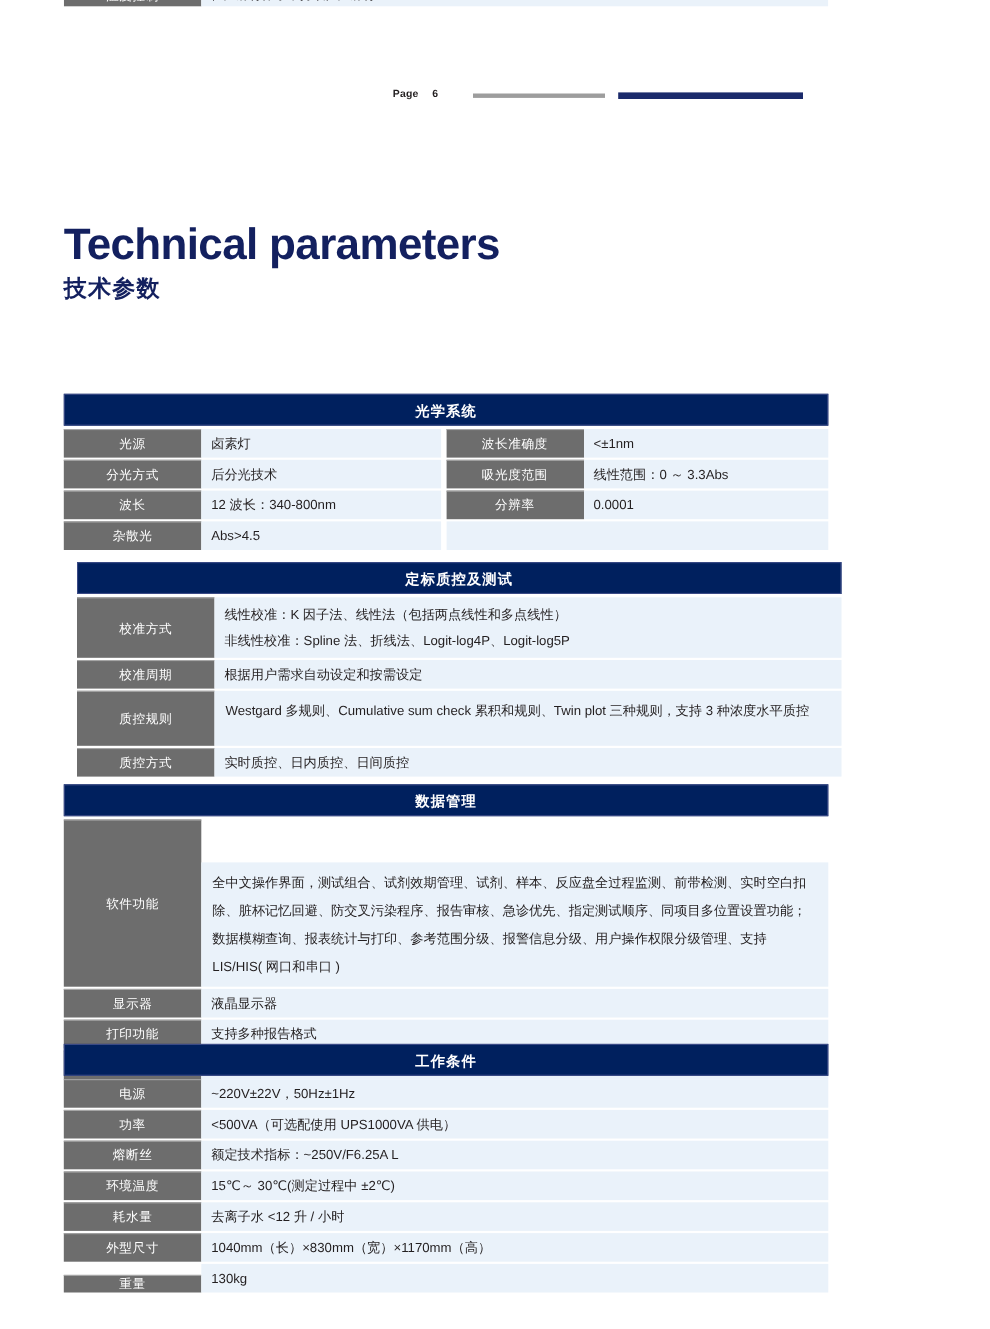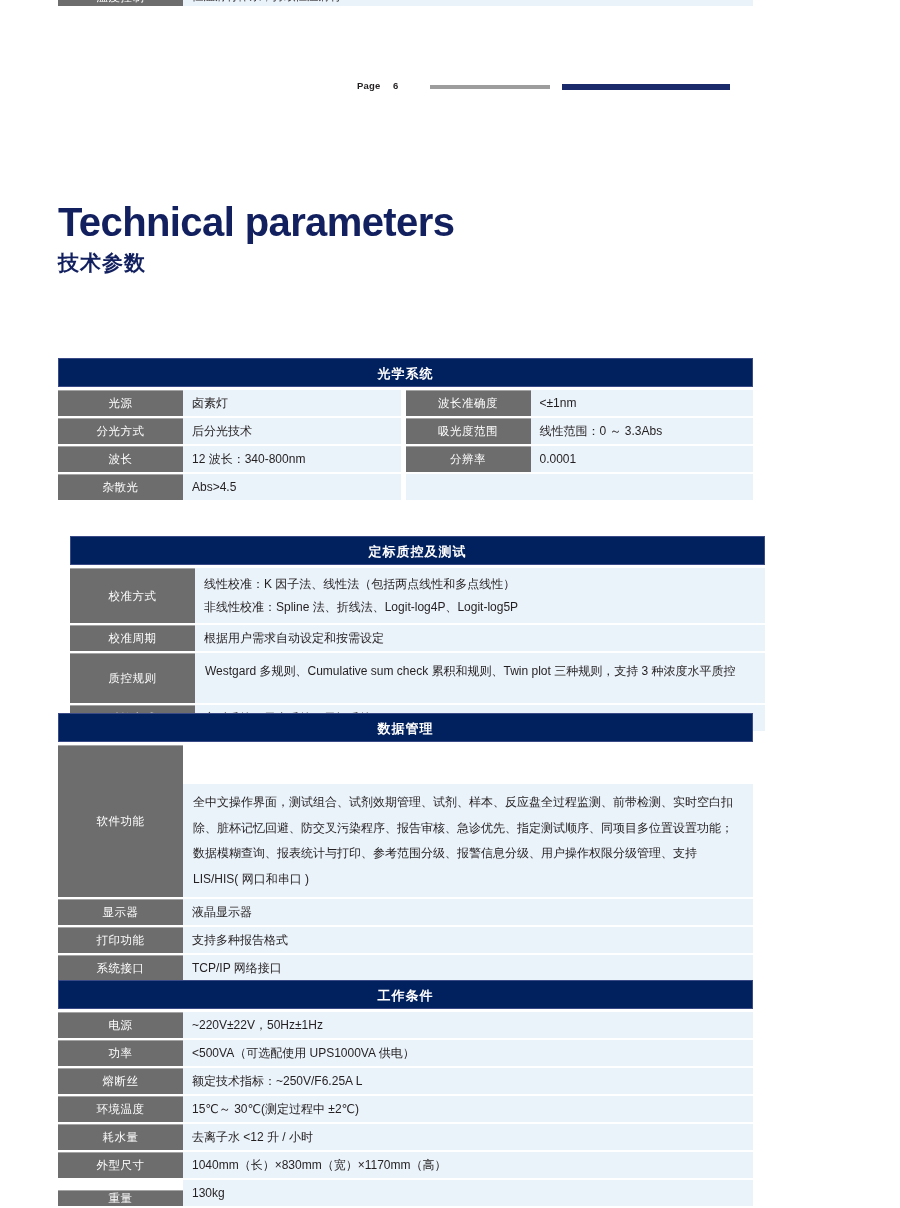--- a/index.html
+++ b/index.html
@@ -107,21 +107,21 @@
           <div class="lbl">杂散光</div>
           <div class="val">Abs&gt;4.5</div>
         </div>
       <div class="half">
           <div class="ghost"></div>
         </div>
     </div>
   </div>
 </div>
 
-<div class="spec" style="top:536px;padding-left:12px;">
+<div class="spec" style="top:511px;padding-left:12px;">
   <div class="sec-head">定标质控及测试</div>
   <div class="rows">
     <div class="row tall" style="min-height:51px;">
       <div class="lbl">校准方式</div>
       <div class="val multi">
         <span class="line">线性校准：K 因子法、线性法（包括两点线性和多点线性）</span>
         <span class="line">非线性校准：Spline 法、折线法、Logit-log4P、Logit-log5P</span>
       </div>
     </div>
     <div class="row">
@@ -154,21 +154,21 @@
       <div class="lbl">打印功能</div>
       <div class="val">支持多种报告格式</div>
     </div>
     <div class="row">
       <div class="lbl">系统接口</div>
       <div class="val">TCP/IP 网络接口</div>
     </div>
   </div>
 </div>
 
-<div class="spec" style="top:980px;">
+<div class="spec" style="top:949px;">
   <div class="sec-head">工作条件</div>
   <div class="rows">
     <div class="row" style="min-height:25px;">
       <div class="lbl">电源</div>
       <div class="val">~220V±22V，50Hz±1Hz</div>
     </div>
     <div class="row" style="min-height:25px;">
       <div class="lbl">功率</div>
       <div class="val">&lt;500VA（可选配使用 UPS1000VA 供电）</div>
     </div>

